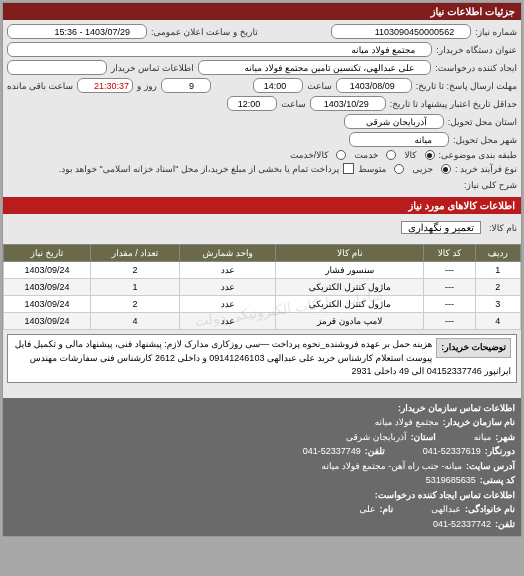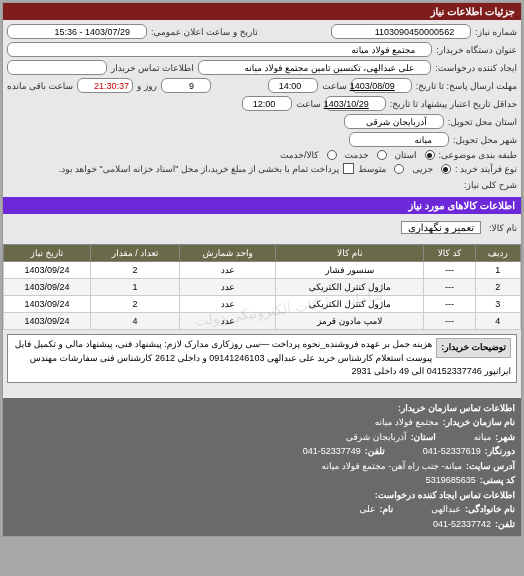--- a/index.html
+++ b/index.html
@@ -44,21 +44,21 @@
     border: 1px solid #888;
     border-radius: 6px;
     padding: 1px 16px;
     font-size: 9px;
     min-height: 15px;
     display: inline-flex;
     align-items: center;
   }
   .field.w-140 { width: 140px; }
   .field.w-100 { width: 100px; }
-  .field.w-80  { width: 61px; text-decoration: underline; }
+  .field.w-80  { width: 76px; }
   .field.w-60  { width: 56px; }
   .field.w-50  { width: 50px; }
   .field.w-full { flex: 1; }
   .countdown {
     color: #c00;
     direction: ltr;
   }
   .radio-group {
     display: inline-flex;
     gap: 8px;
@@ -83,21 +83,21 @@
   }
   .checkbox {
     width: 11px; height: 11px;
     border: 1px solid #555;
     display: inline-block;
     vertical-align: middle;
     position: relative;
     background:#fff;
   }
   .section-header {
-    background: #6d28d9;
+    background: #b91c1c;
     color: #fff;
     padding: 3px 6px;
     font-weight: bold;
     font-size: 10px;
   }
   .goods-field {
     background:#fff;
     border:1px solid #888;
     padding:0 6px;
     margin:4px;
@@ -217,21 +217,21 @@
 
     <div class="row">
       <span class="label">شهر محل تحویل:</span>
       <span class="field w-100">میانه</span>
     </div>
 
     <div class="row">
       <span class="label">طبقه بندی موضوعی:</span>
       <span class="radio-group">
         <span class="radio-dot checked"></span>
-        <span class="label">استان</span>
+        <span class="label">کالا</span>
         <span class="radio-dot"></span>
         <span class="label">خدمت</span>
         <span class="radio-dot"></span>
         <span class="label">کالا/خدمت</span>
       </span>
     </div>
 
     <div class="row">
       <span class="label">نوع فرآیند خرید :</span>
       <span class="radio-group">

